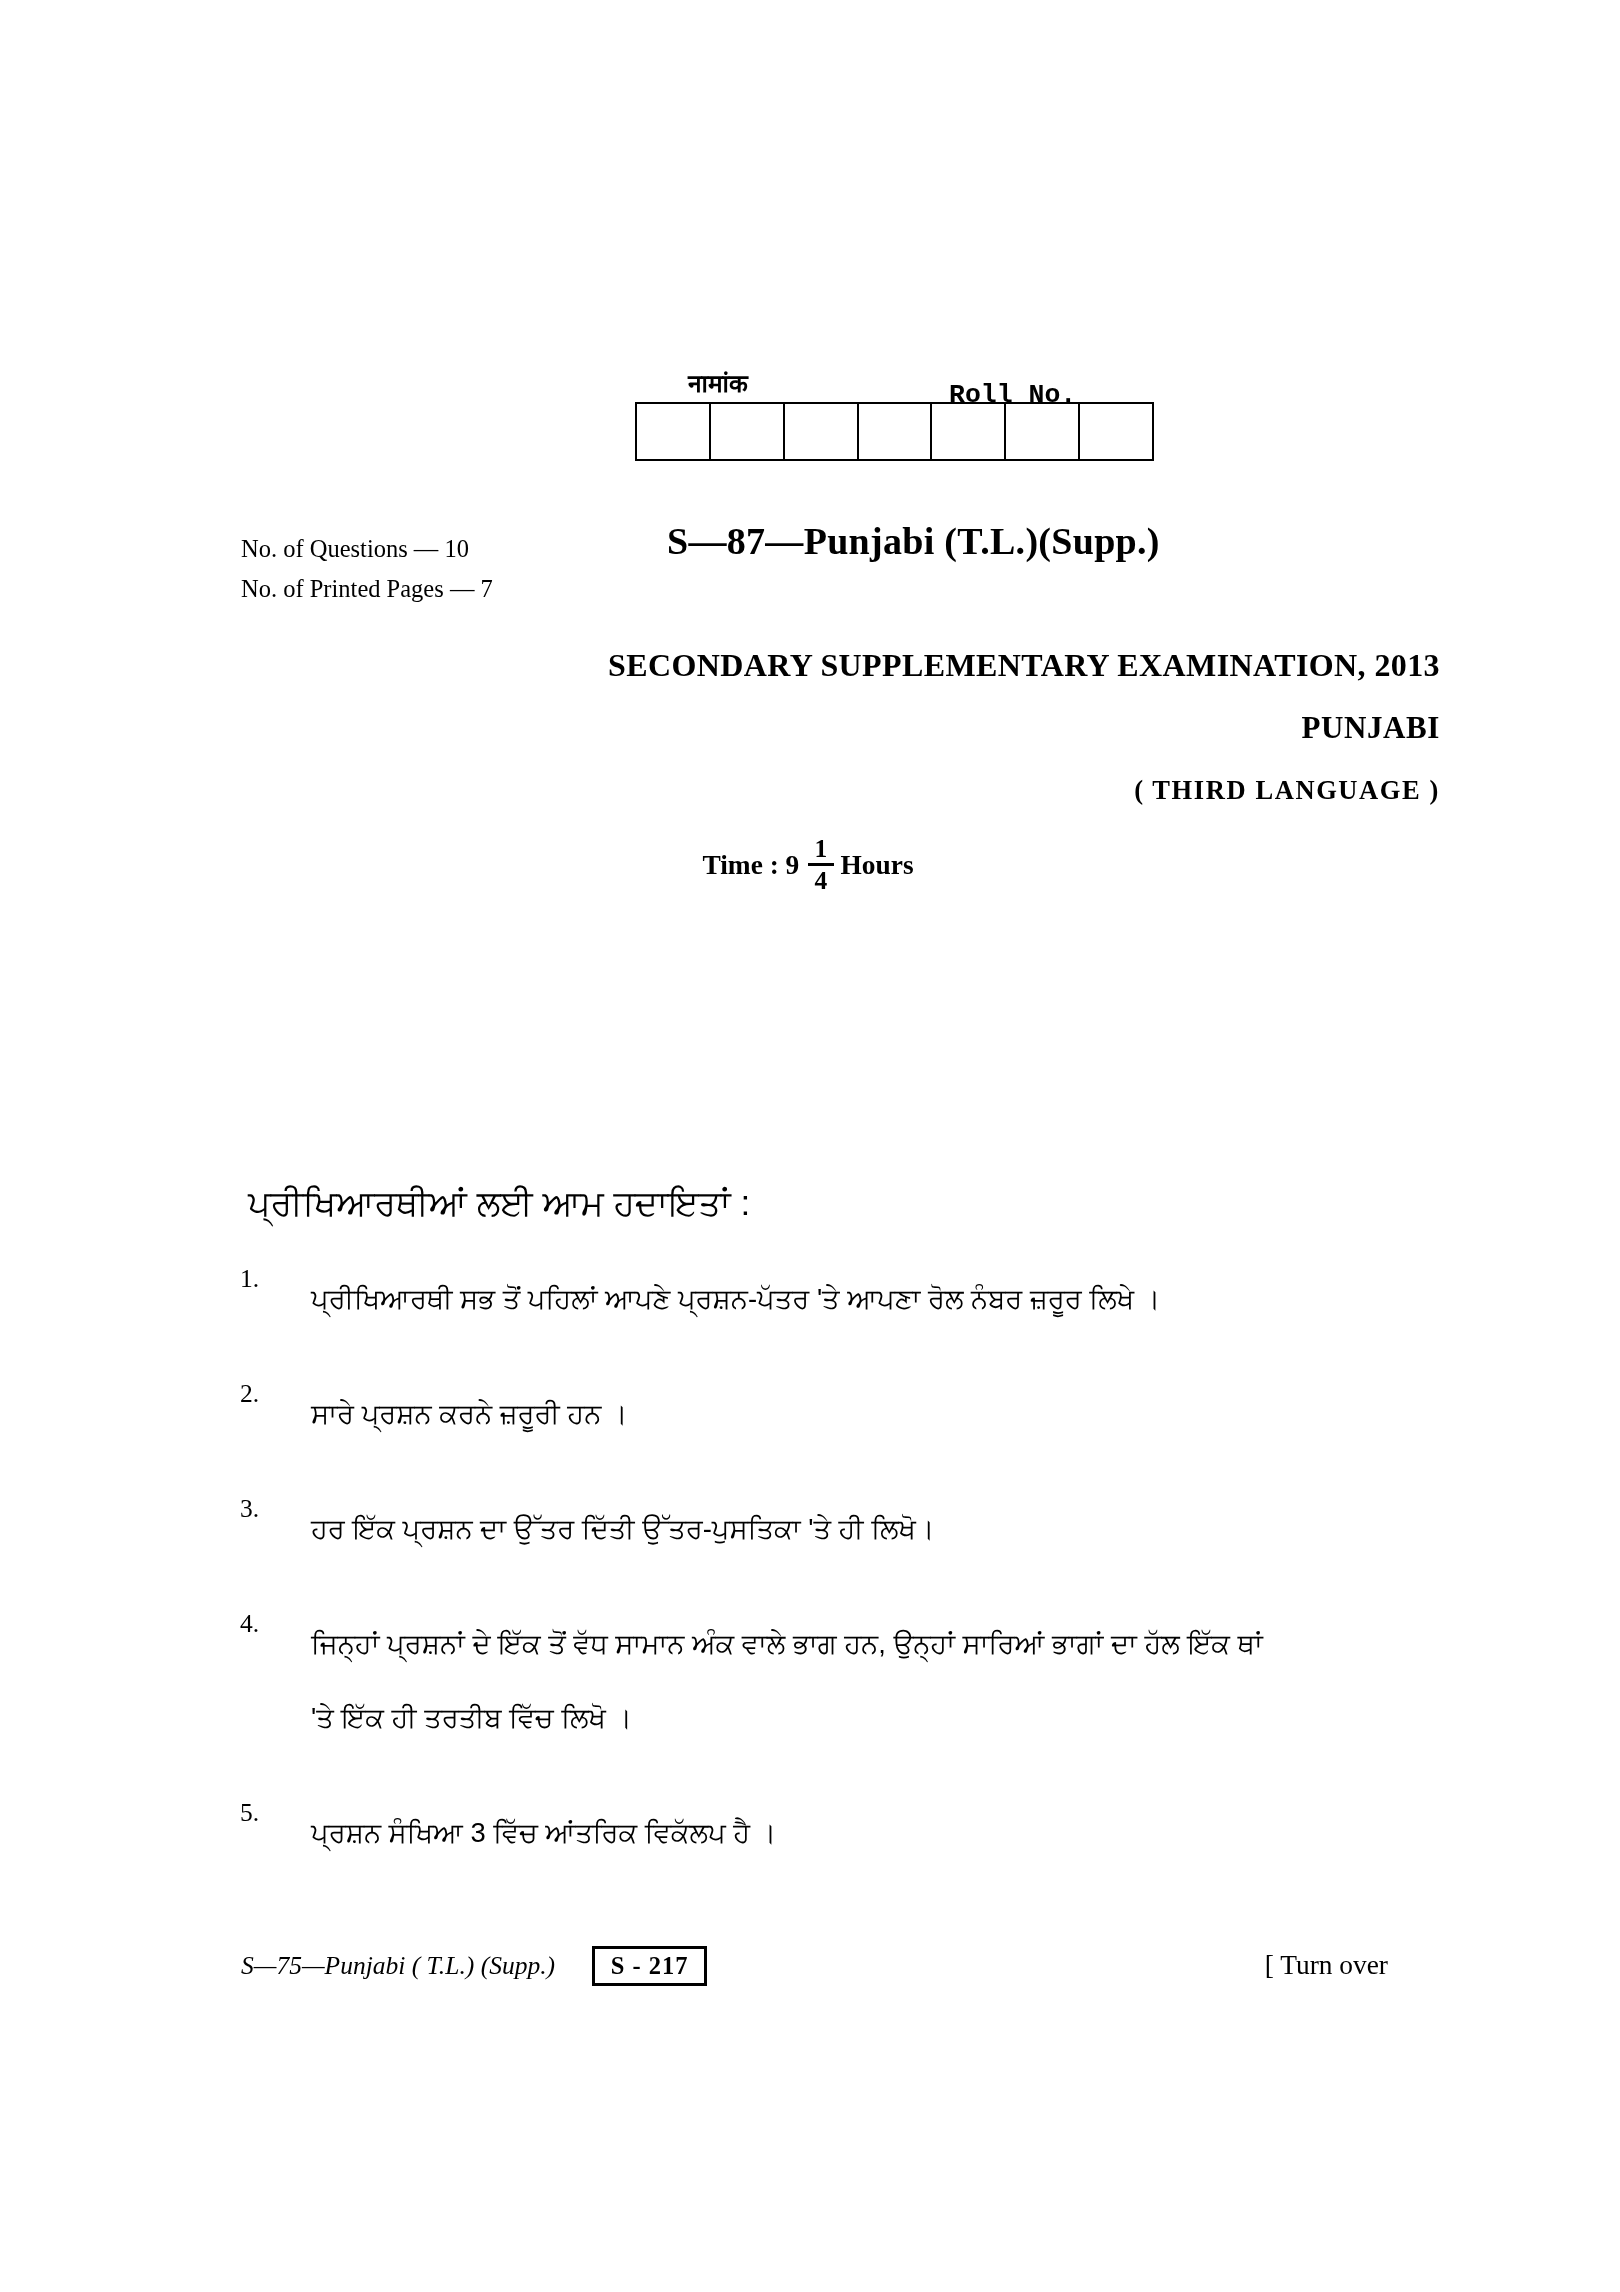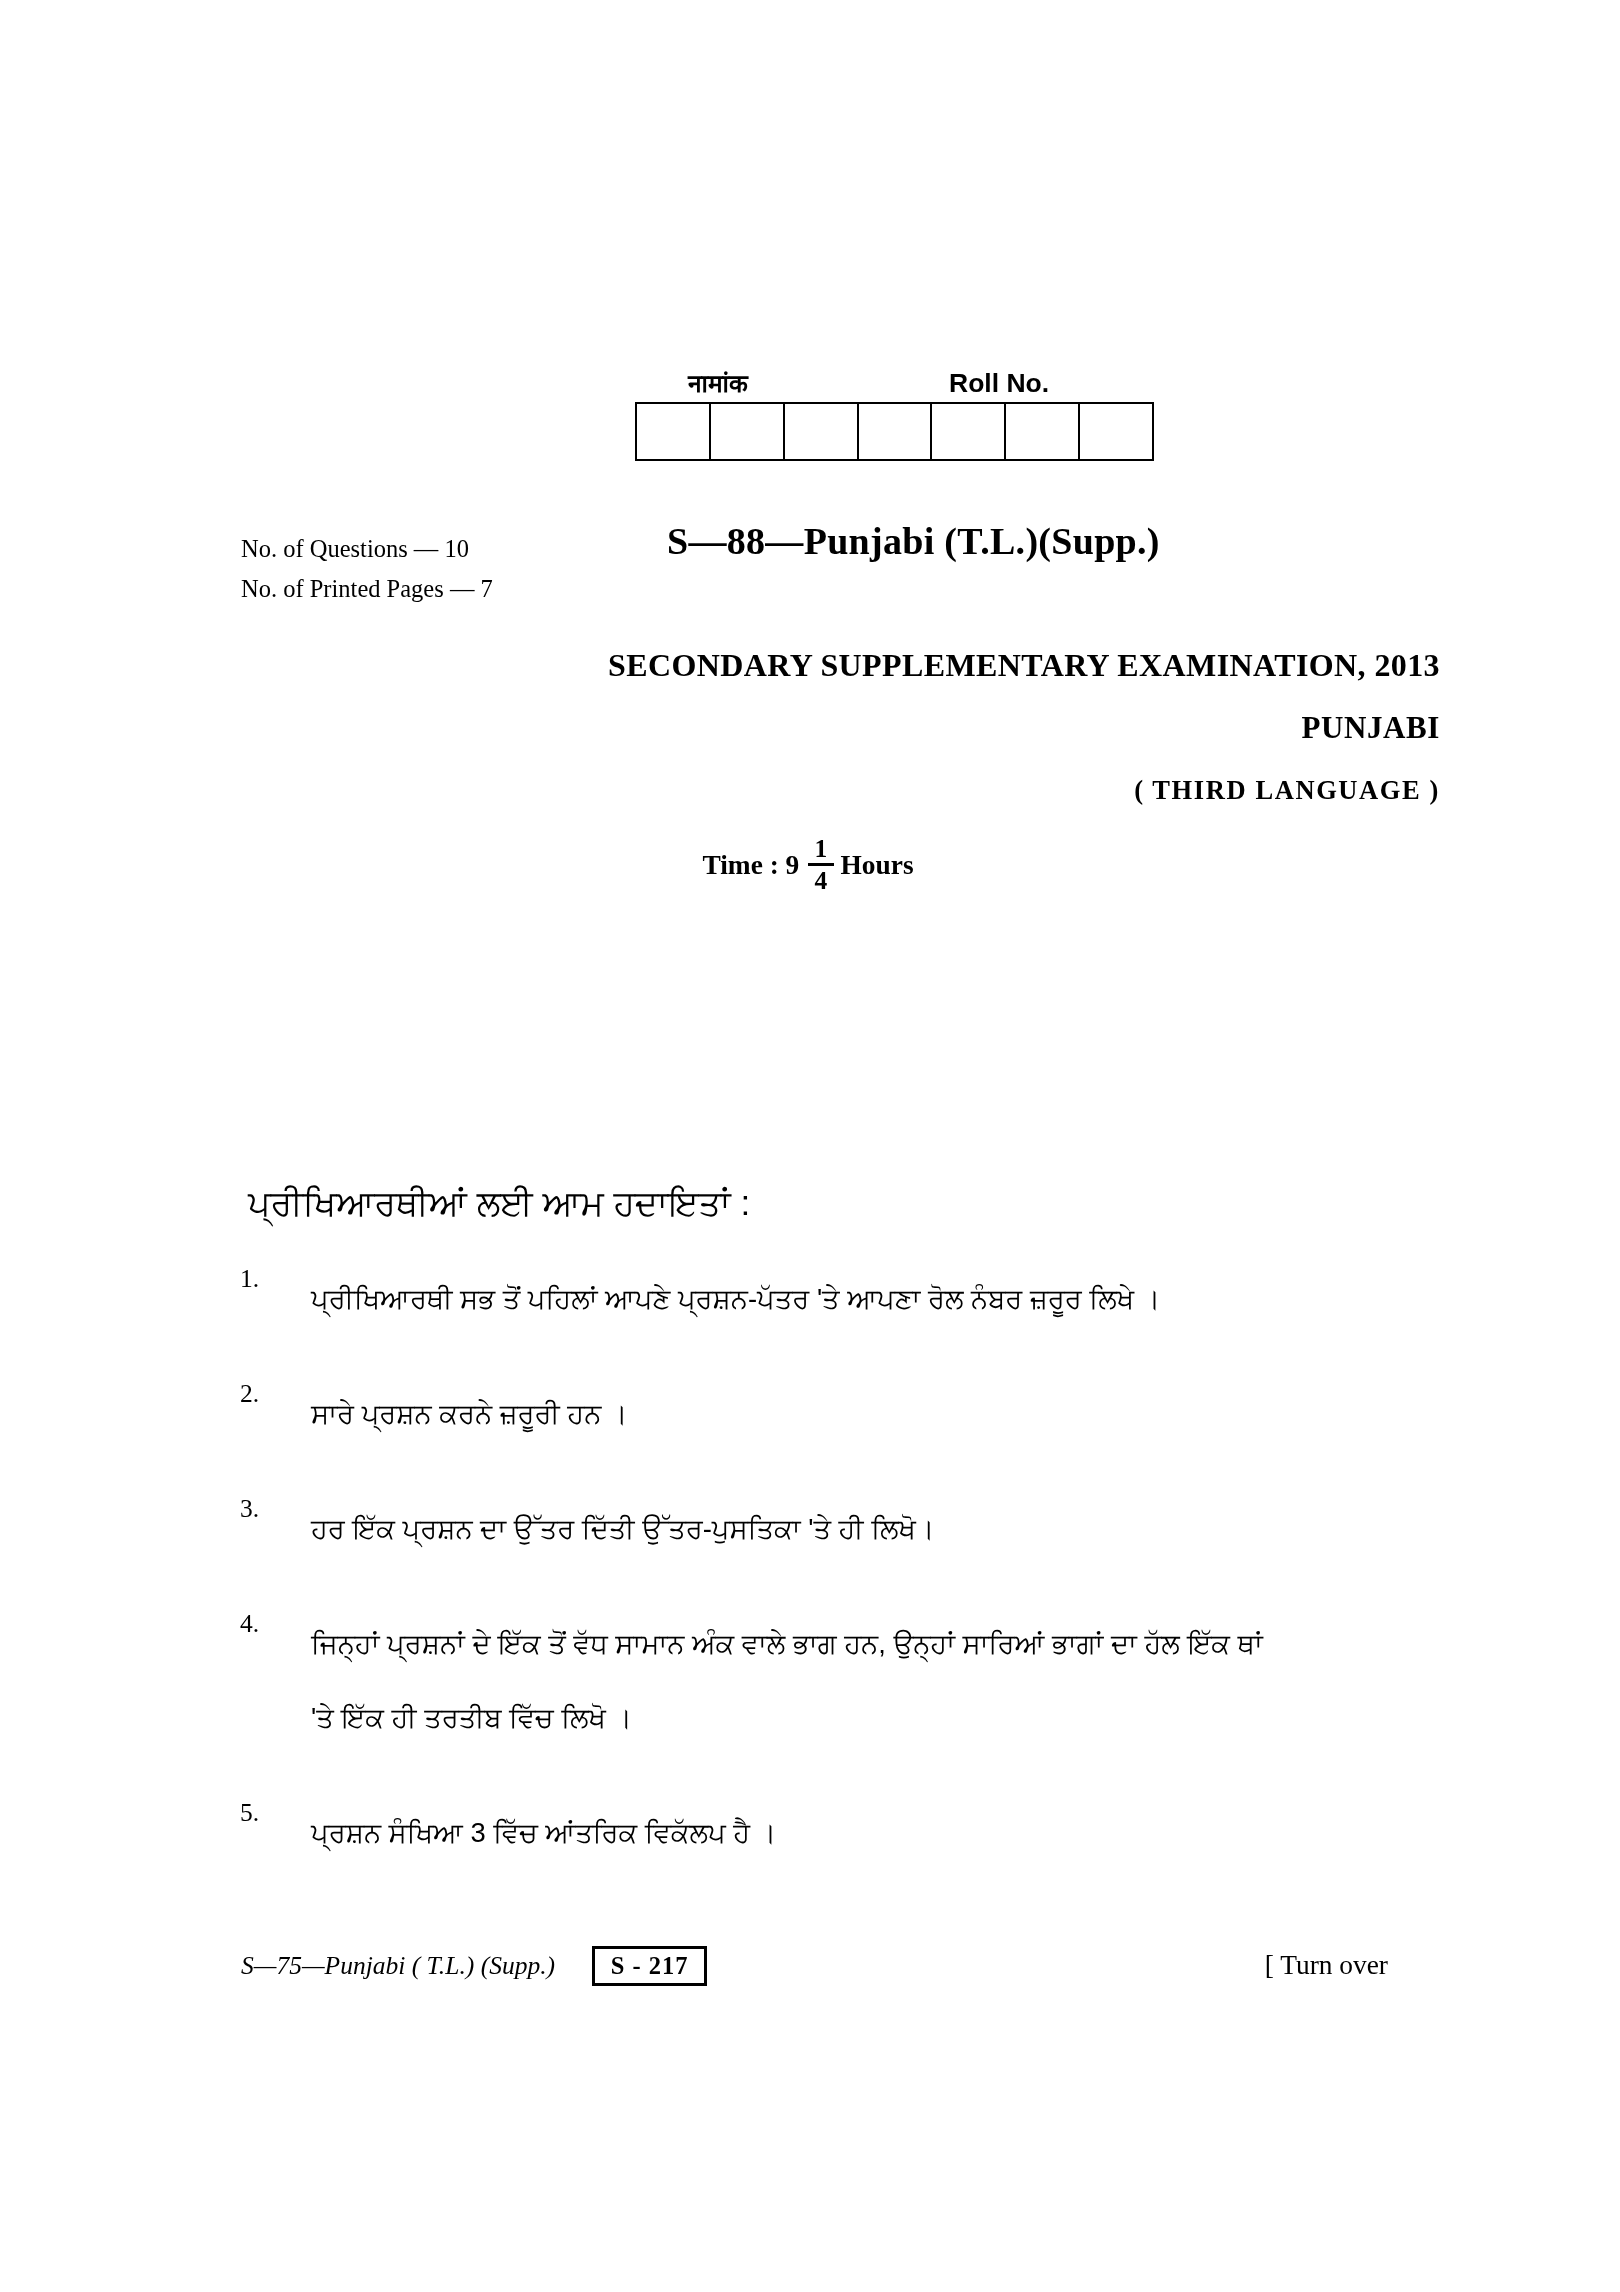--- a/index.html
+++ b/index.html
@@ -42,21 +42,22 @@
     line-height: 37px;
     white-space: nowrap;
   }
   .rollno-label.name-label {
     left: 53px;
     font-family: "Liberation Sans", "DejaVu Sans", sans-serif;
     font-size: 24.5px;
   }
   .rollno-label.roll-label {
     left: 314px;
-    font-family: Liberation Sans, sans-serif;
+    font-family: Liberation Mono, monospace;
+    margin-top: 12px;
   }
   .rollno-grid {
     display: flex;
     border: 2.9px solid #000;
     border-right: none;
     width: 519px;
     box-sizing: border-box;
   }
   .rollno-cell {
     flex: 1 1 0;
@@ -229,21 +230,21 @@
       <div class="rollno-cell"></div>
       <div class="rollno-cell"></div>
     </div>
   </div>
 
   <div class="meta-left">
     <div>No. of Questions — 10</div>
     <div>No. of Printed Pages — 7</div>
   </div>
 
-  <div class="paper-code">S—88—Punjabi (T.L.)(Supp.)</div>
+  <div class="paper-code">S—87—Punjabi (T.L.)(Supp.)</div>
 
   <div class="title-block">
     <div class="exam-title">SECONDARY SUPPLEMENTARY EXAMINATION, 2013</div>
     <div class="subject">PUNJABI</div>
     <div class="language">( THIRD LANGUAGE )</div>
 
     <div class="time-line">
       <span>Time : 9</span>
       <span class="frac">
         <span class="num">1</span>

